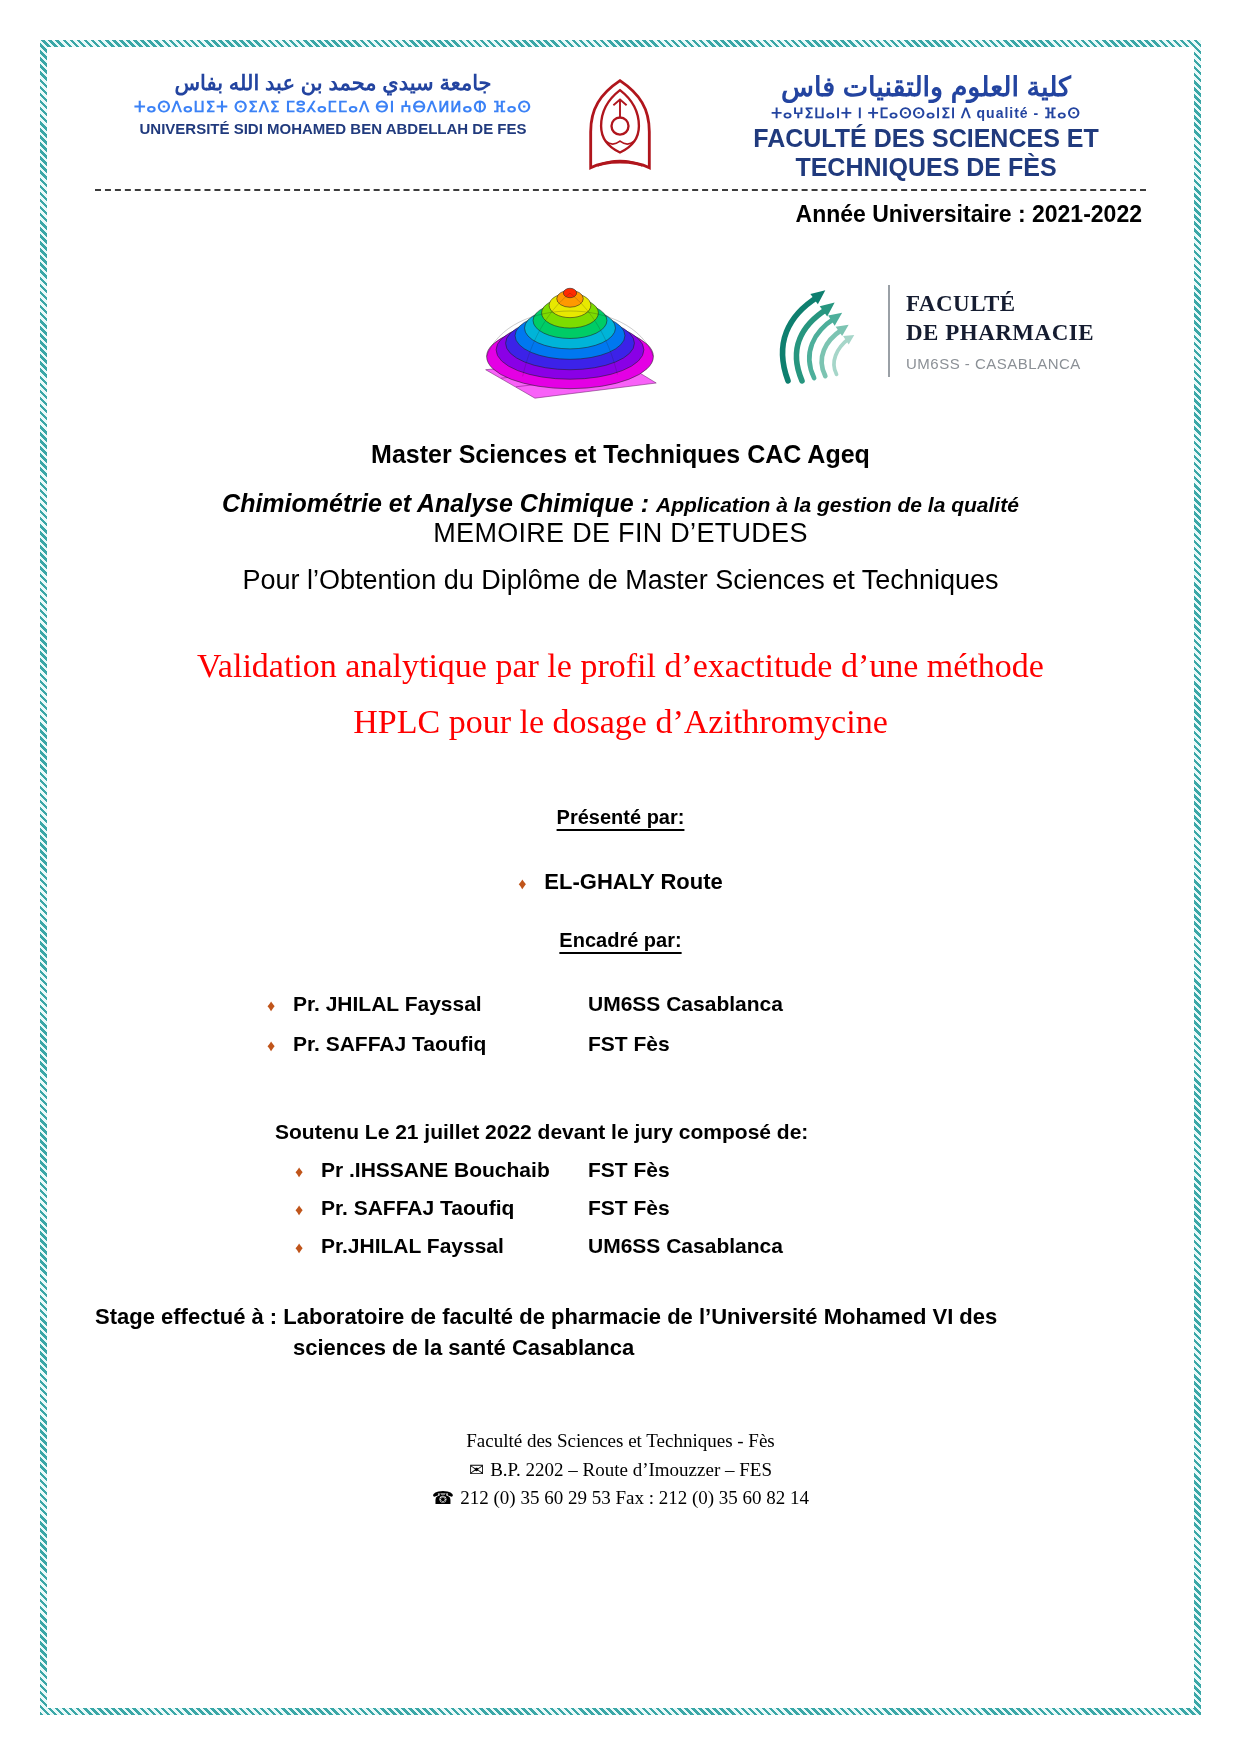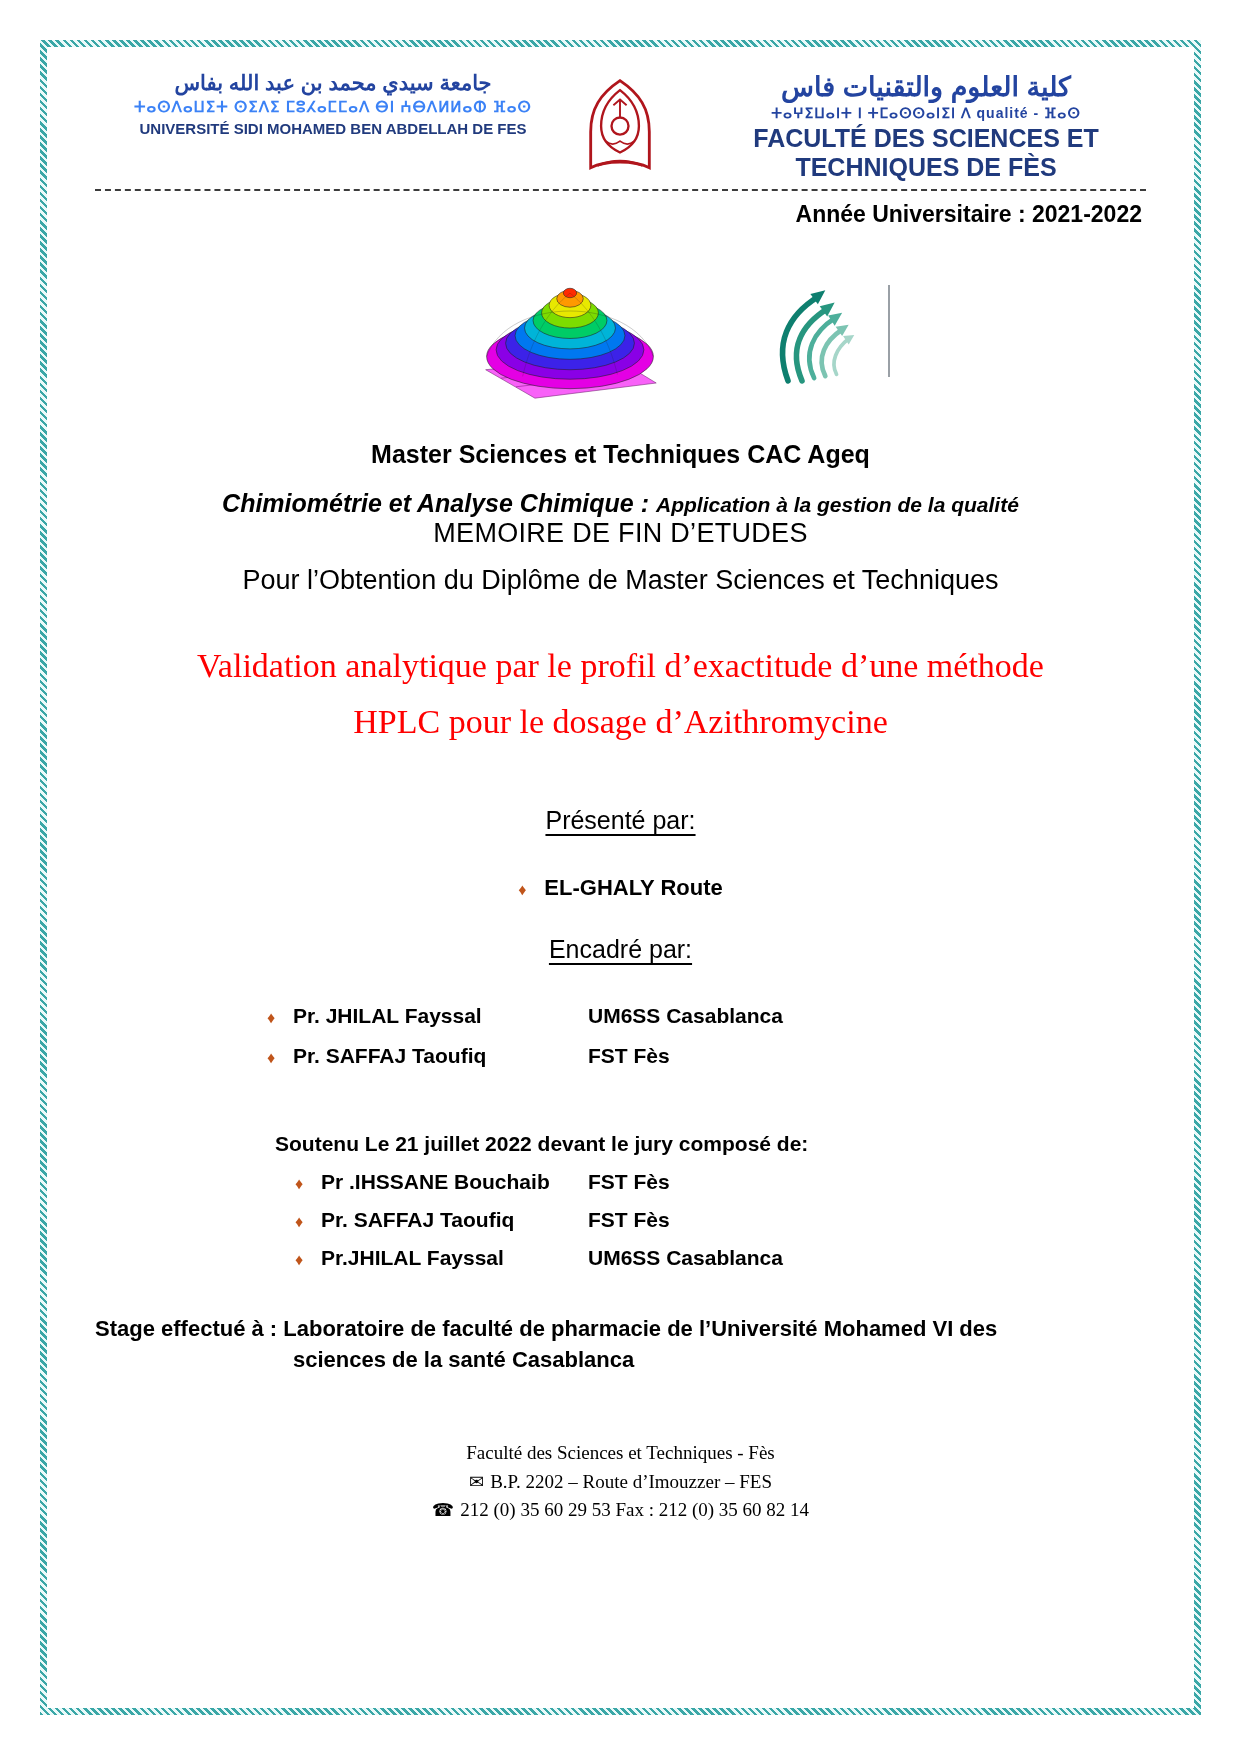--- a/index.html
+++ b/index.html
@@ -55,21 +55,21 @@
 
   .memoire-1 { font-size:27px; letter-spacing:0.3px; }
   .memoire-2 { font-size:27px; margin-top:16px; }
 
   .thesis {
     color:#fe0000; font-family:"Liberation Serif", serif;
     font-size:34px; margin-top:42px; line-height:1.65;
   }
 
   .sec-heading {
-    font-size:25px; font-weight:normal; text-decoration:underline;
+    font-size:20px; font-weight:bold; text-decoration:underline;
     text-underline-offset:5px; text-decoration-thickness:2px;text-align:right;
   }
   .presente-h { margin-top:56px; }
   .name-row {
     margin-top:40px; display:flex; justify-content:center; align-items:baseline;
     gap:18px; font-size:22px; font-weight:bold;
   }
   .bullet { color:#c0551b; font-size:16px; }
   .encadre-h { margin-top:34px; }
 
@@ -165,20 +165,25 @@
           <polygon points="80,31 64,35 72,46" fill="#27967f"></polygon>
           <path d="M58,112 C45,85 58,62 80,48" fill="none" stroke="#4daf9b" stroke-width="5" stroke-linecap="round"></path>
           <polygon points="88,42 73,45 80,56" fill="#4daf9b"></polygon>
           <path d="M70,110 C60,90 70,72 88,60" fill="none" stroke="#7cc4b2" stroke-width="5" stroke-linecap="round"></path>
           <polygon points="95,55 81,57 88,67" fill="#7cc4b2"></polygon>
           <path d="M82,108 C75,95 82,80 95,70" fill="none" stroke="#a6d6c9" stroke-width="4" stroke-linecap="round"></path>
           <polygon points="101,66 89,67 95,76" fill="#a6d6c9"></polygon>
         </svg>
       </span>
       <span class="pharm-divider"></span>
+      <span>
+        <div class="pharm-l1">FACULTÉ</div>
+        <div class="pharm-l2">DE PHARMACIE</div>
+        <div class="pharm-l3">UM6SS - CASABLANCA</div>
+      </span>
     </div>
   </div>
 
   <div class="center master-1">Master Sciences et Techniques CAC Ageq</div>
   <div class="center master-2">
     <span class="m2a">Chimiométrie et Analyse Chimique : </span><span class="m2b">Application à la gestion de la qualité</span>
   </div>
 
   <div class="center memoire-1">MEMOIRE DE FIN D’ETUDES</div>
   <div class="center memoire-2">Pour l’Obtention du Diplôme de Master Sciences et Techniques</div>

